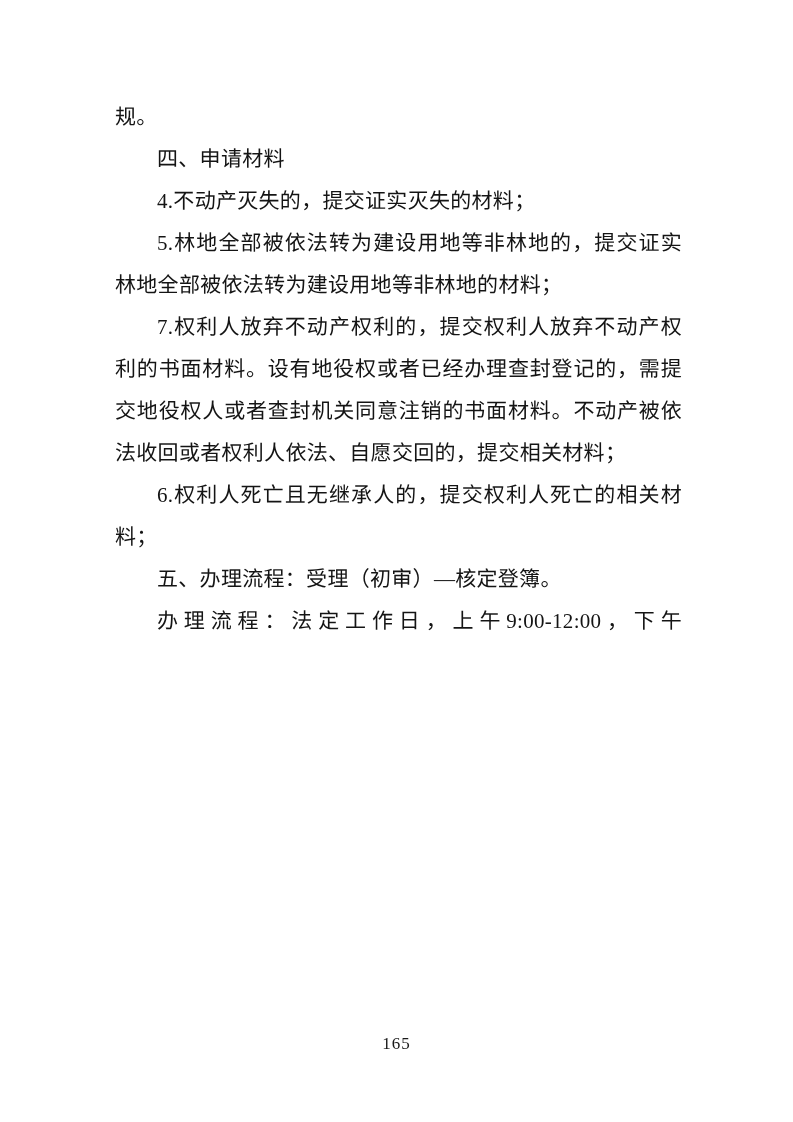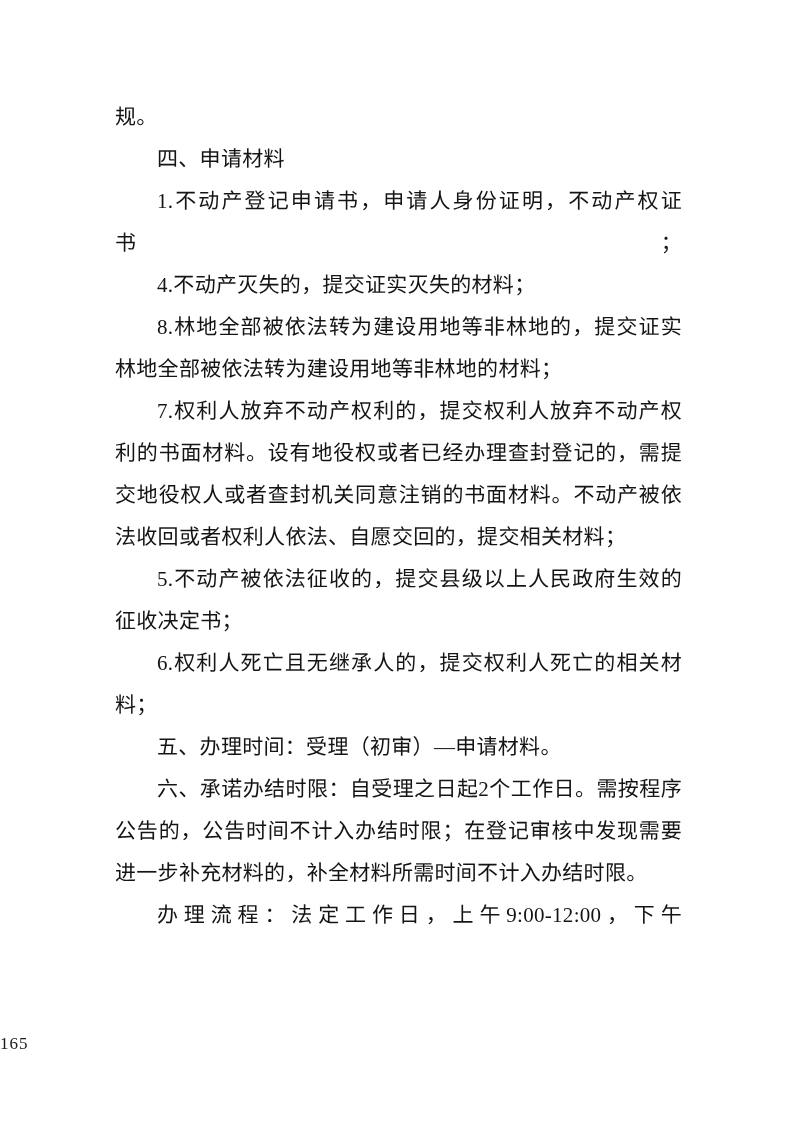--- a/index.html
+++ b/index.html
@@ -44,54 +44,52 @@
   
   .hei {
     font-weight: 400;
     font-family: "Liberation Sans", "DejaVu Sans", sans-serif;
   }
   .doc-footer {
     position: absolute;
     left: 0;
     right: 0;
     top: 1034px;
+    text-align: center;
   }
   .page-number {
     font-size: 17px;
     letter-spacing: 1px;
     color: #1a1a1a;
   }
 </style>
 </head>
 <body>
 
 <div class="doc-page">
 
   <main class="doc-content">
 
     <p class="line">规。</p>
 
     <p class="line indent hei">四、申请材料</p>
 
-    <p class="line indent stretch">1.不动产登记申请书，申请人身份证明，不动产权证书；</p>
 
     <p class="line indent">4.不动产灭失的，提交证实灭失的材料；</p>
 
-    <p class="line indent">8.林地全部被依法转为建设用地等非林地的，提交证实林地全部被依法转为建设用地等非林地的材料；</p>
+    <p class="line indent">5.林地全部被依法转为建设用地等非林地的，提交证实林地全部被依法转为建设用地等非林地的材料；</p>
 
     <p class="line indent">7.权利人放弃不动产权利的，提交权利人放弃不动产权利的书面材料。设有地役权或者已经办理查封登记的，需提交地役权人或者查封机关同意注销的书面材料。不动产被依法收回或者权利人依法、自愿交回的，提交相关材料；</p>
 
-    <p class="line indent">5.不动产被依法征收的，提交县级以上人民政府生效的征收决定书；</p>
 
     <p class="line indent">6.权利人死亡且无继承人的，提交权利人死亡的相关材料；</p>
 
 
-    <p class="line indent"><span class="hei">五、办理时间：</span><span>受理（初审）—申请材料。</span></p>
+    <p class="line indent"><span class="hei">五、办理流程：</span><span>受理（初审）—核定登簿。</span></p>
 
-    <p class="line indent"><span class="hei">六、承诺办结时限：</span><span>自受理之日起2个工作日。需按程序公告的，公告时间不计入办结时限；在登记审核中发现需要进一步补充材料的，补全材料所需时间不计入办结时限。</span></p>
 
 
     <p class="line indent stretch"><span class="hei">办理流程：</span><span>法定工作日，上午9:00-12:00，下午</span></p>
 
   </main>
 
   <footer class="doc-footer">
     <span class="page-number">165</span>
   </footer>
 

